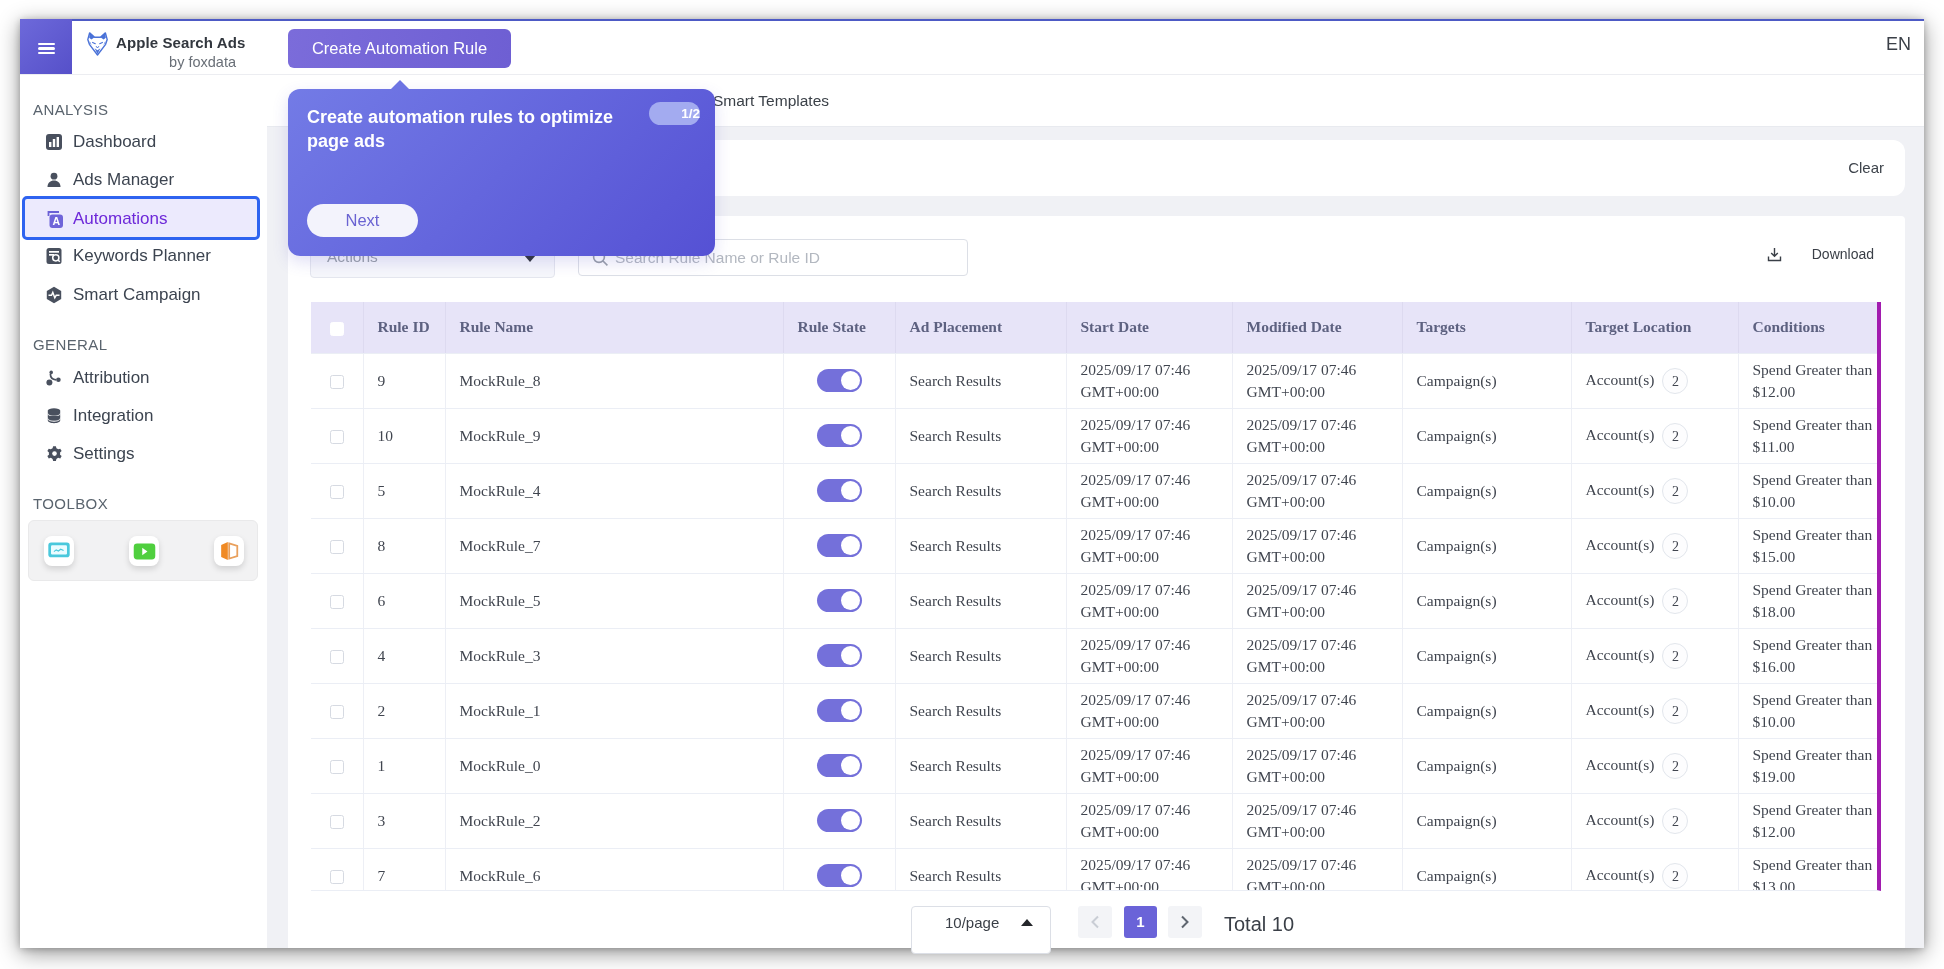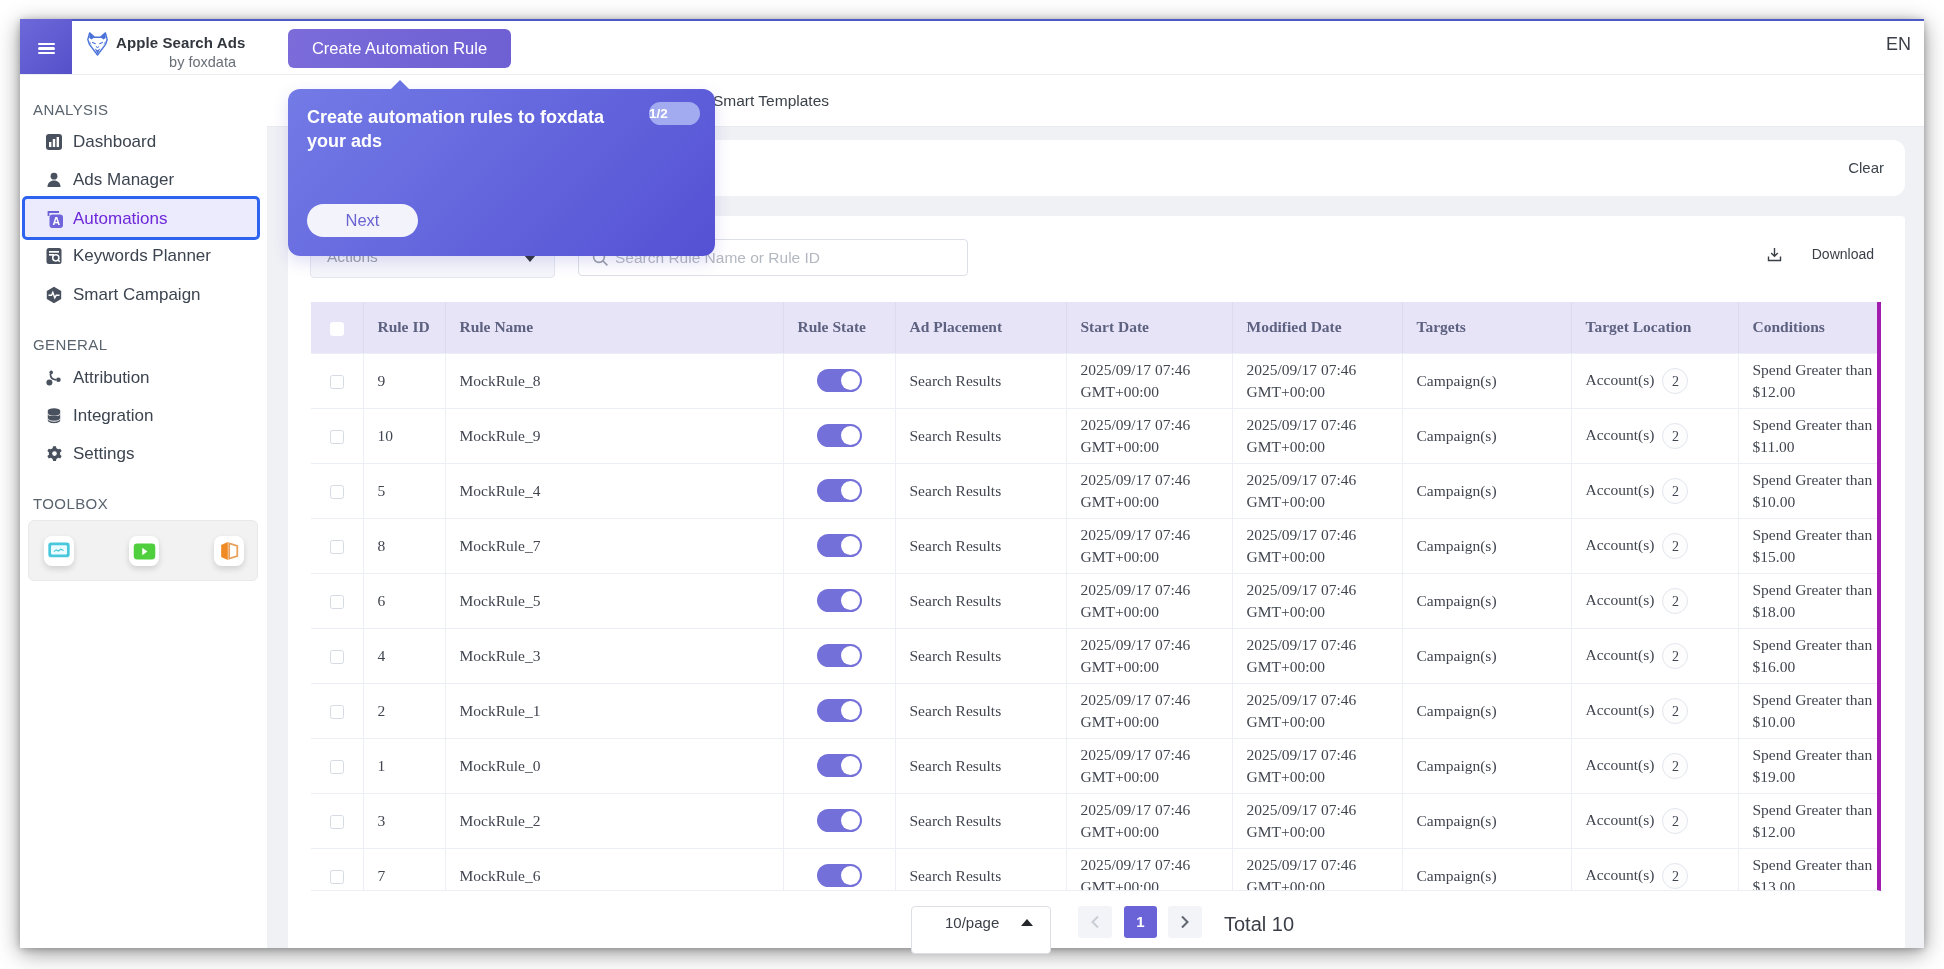--- a/index.html
+++ b/index.html
@@ -56,21 +56,21 @@
 .mi .ic { position:absolute; left:25px; top:10px; width:18px; height:18px; }
 .mi .tx { position:absolute; left:53px; top:0; line-height:38px; font-size:17px; color:#3c4450; white-space:nowrap; }
 .mi-active { position:absolute; left:2px; top:121px; width:238px; height:44px; border:3px solid #2e63f0; border-radius:5px; background:#eceafd; }
 .mi.am .tx { color:#6d28d9; }
 .toolbox { position:absolute; left:8px; top:445px; width:230px; height:61px; background:#f2f2f3; border:1px solid #e9e9ea; border-radius:6px; }
 .tile { position:absolute; top:15px; width:30px; height:30px; background:#ffffff; border-radius:8px; box-shadow:0 3px 6px rgba(0,0,0,0.14); }
 
 .tip { position:absolute; left:268px; top:70px; width:427px; height:167px; border-radius:12px; background:linear-gradient(135deg,#737be6 0%,#5551d4 100%); box-shadow:0 6px 16px rgba(84,80,200,0.18); z-index:20; }
 .tip .arrow { position:absolute; left:103px; top:-9px; width:0; height:0; border-left:9px solid transparent; border-right:9px solid transparent; border-bottom:9px solid #6d74e3; }
 .tip .title { position:absolute; left:19px; top:16px; width:340px; font-size:18px; font-weight:bold; color:#ffffff; line-height:24px; }
-.tip .step { position:absolute; right:15px; top:13px; width:51px; height:23px; background:#a3abf0; border-radius:12px; text-align:left; line-height:23px; font-size:13.5px; color:#ffffff; font-weight:bold; }
+.tip .step { position:absolute; right:15px; top:13px; width:51px; height:23px; background:#a3abf0; border-radius:12px; text-align:right; line-height:23px; font-size:13.5px; color:#ffffff; font-weight:bold; }
 .tip .nextbtn { position:absolute; left:19px; top:115px; width:111px; height:33px; background:#f3f3fc; border-radius:17px; text-align:center; line-height:33px; font-size:16.5px; color:#6a63d2; }
 </style>
 </head>
 <body>
 <div class="app">
   <div class="topline"></div>
   <div class="header">
     <div class="logo">
       <svg width="21" height="24" viewBox="0 0 21 24" style="position:absolute;left:0;top:4px;">
         <path d="M2.6,0.9 L7.6,5.3 L13.4,5.3 L18.4,0.9 L20.2,7.6 L18.6,12.3 L10.5,23 L2.4,12.3 L0.8,7.6 Z" fill="#ffffff" stroke="#4a72d8" stroke-width="1.4" stroke-linejoin="round"></path>
@@ -467,17 +467,17 @@
         <div class="pbtn next"><svg width="10" height="14" viewBox="0 0 10 14" style="margin-top:9px;">
               <path d="M2,1.5 L7.5,7 L2,12.5" fill="none" stroke="#5f6670" stroke-width="2"></path>
             </svg></div>
         <div class="total">Total 10</div>
       </div>
     </div>
   </div>
 
   <div class="tip">
     <div class="arrow"></div>
-    <div class="title">Create automation rules to foxdata your ads</div>
+    <div class="title">Create automation rules to optimize page ads</div>
     <div class="step">1/2</div>
     <div class="nextbtn">Next</div>
   </div>
 </div>
 
 </body></html>

